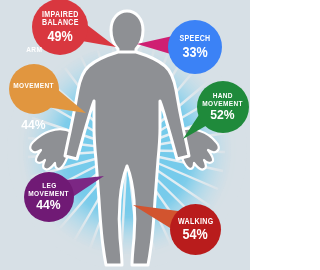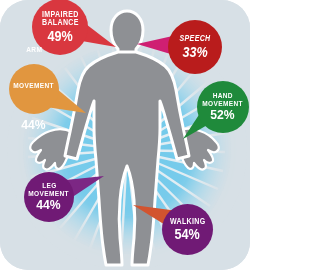--- a/index.html
+++ b/index.html
@@ -12,21 +12,20 @@
     height: 270px;
     overflow: hidden;
     font-family: "Liberation Sans", sans-serif;
   }
   #infographic {
     position: relative;
     width: 250px;
     height: 270px;
     background: #d7e0e6;
     overflow: hidden;
-    border-radius: 28px;
   }
   #scene {
     position: absolute;
     left: 0;
     top: 0;
     width: 250px;
     height: 270px;
     display: block;
   }
   .bubble {
@@ -59,22 +58,21 @@
   
   #bubble-impaired-balance {
     left: 32px; top: -1px; width: 56px; height: 56px;
     background: #d9373f;
   }
   #bubble-impaired-balance .lbl { font-size: 8.2px; }
   #bubble-impaired-balance .pct { font-size: 14px; }
 
   #bubble-speech {
     left: 168px; top: 20px; width: 54px; height: 54px;
-    background: #b91c1c;
-    font-style: italic;
+    background: #3b82f6;
   }
   #bubble-speech .lbl { font-size: 8.2px; }
   #bubble-speech .pct { font-size: 14px; }
 
   #bubble-arm-movement {
     left: 9px; top: 64px; width: 50px; height: 50px;
     background: #e1963f;
     gap: 28px;
   }
   #bubble-arm-movement .lbl { font-size: 7.6px; }
@@ -88,22 +86,22 @@
   #bubble-hand-movement .pct { font-size: 13.5px; }
 
   #bubble-leg-movement {
     left: 24px; top: 172px; width: 50px; height: 50px;
     background: #701a75;
   }
   #bubble-leg-movement .lbl { font-size: 7.6px; }
   #bubble-leg-movement .pct { font-size: 13.5px; }
 
   #bubble-walking {
-    left: 162px; top: 204px; width: 51px; height: 51px;
-    background: #701a75;
+    left: 170px; top: 204px; width: 51px; height: 51px;
+    background: #b91c1c;
   }
   #bubble-walking .lbl { font-size: 8.2px; }
   #bubble-walking .pct { font-size: 14px; }
 </style>
 </head>
 <body>
 
 <div id="infographic">
 
   <svg id="scene" viewBox="0 0 250 270" xmlns="http://www.w3.org/2000/svg">

